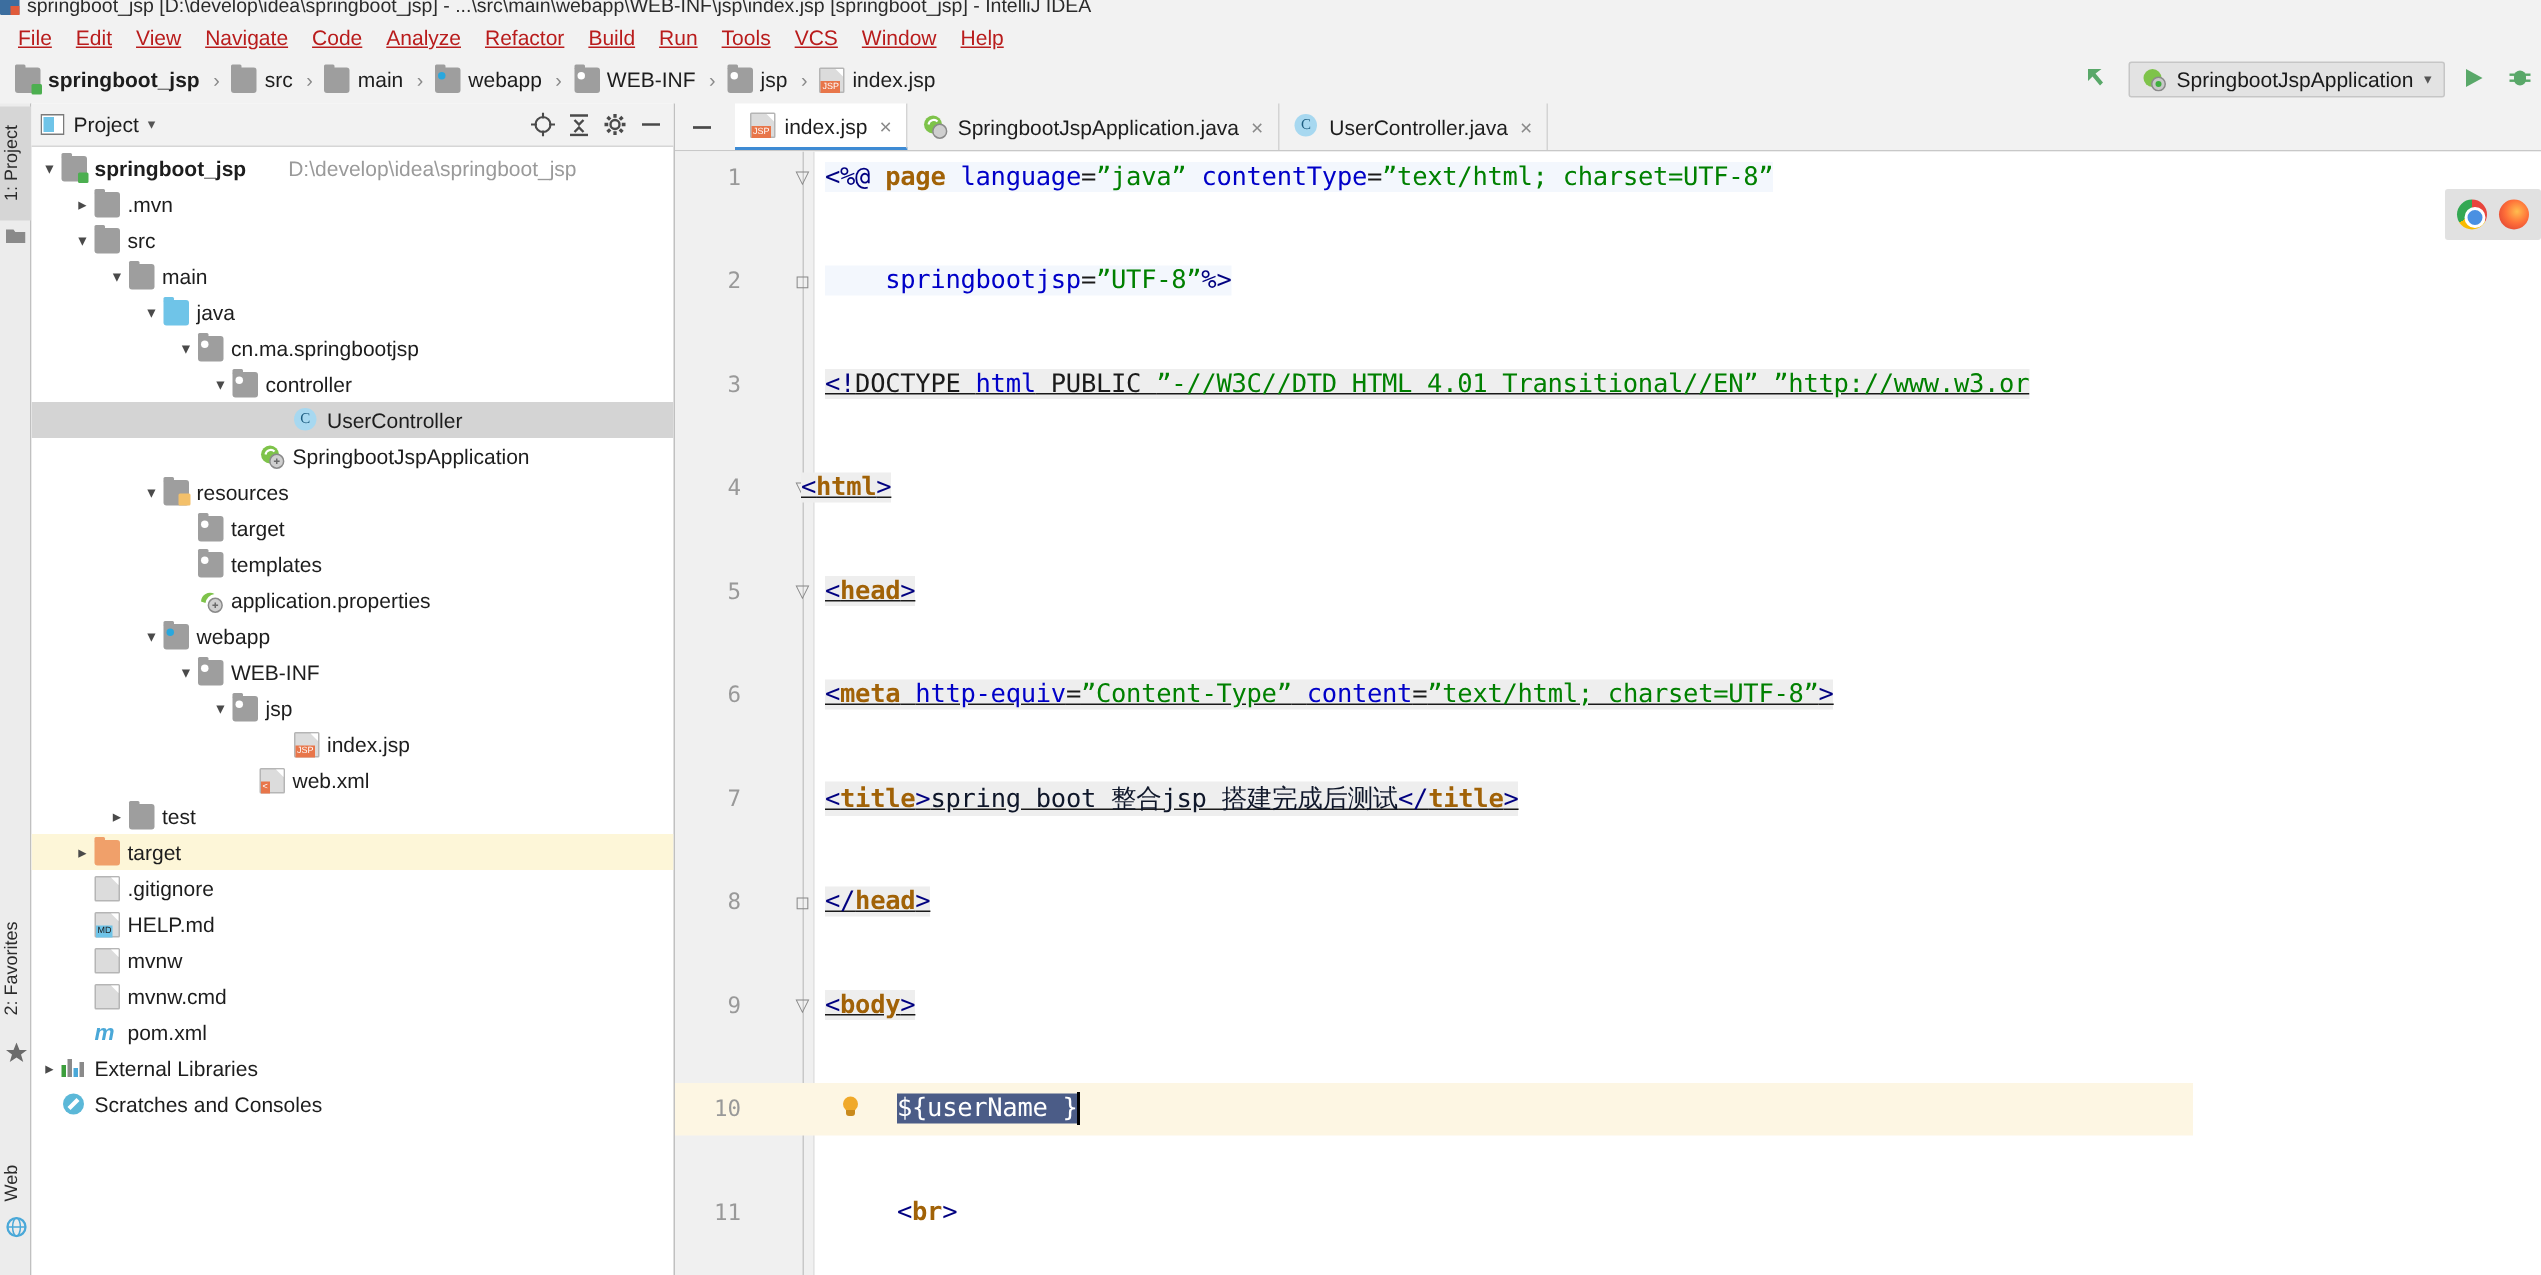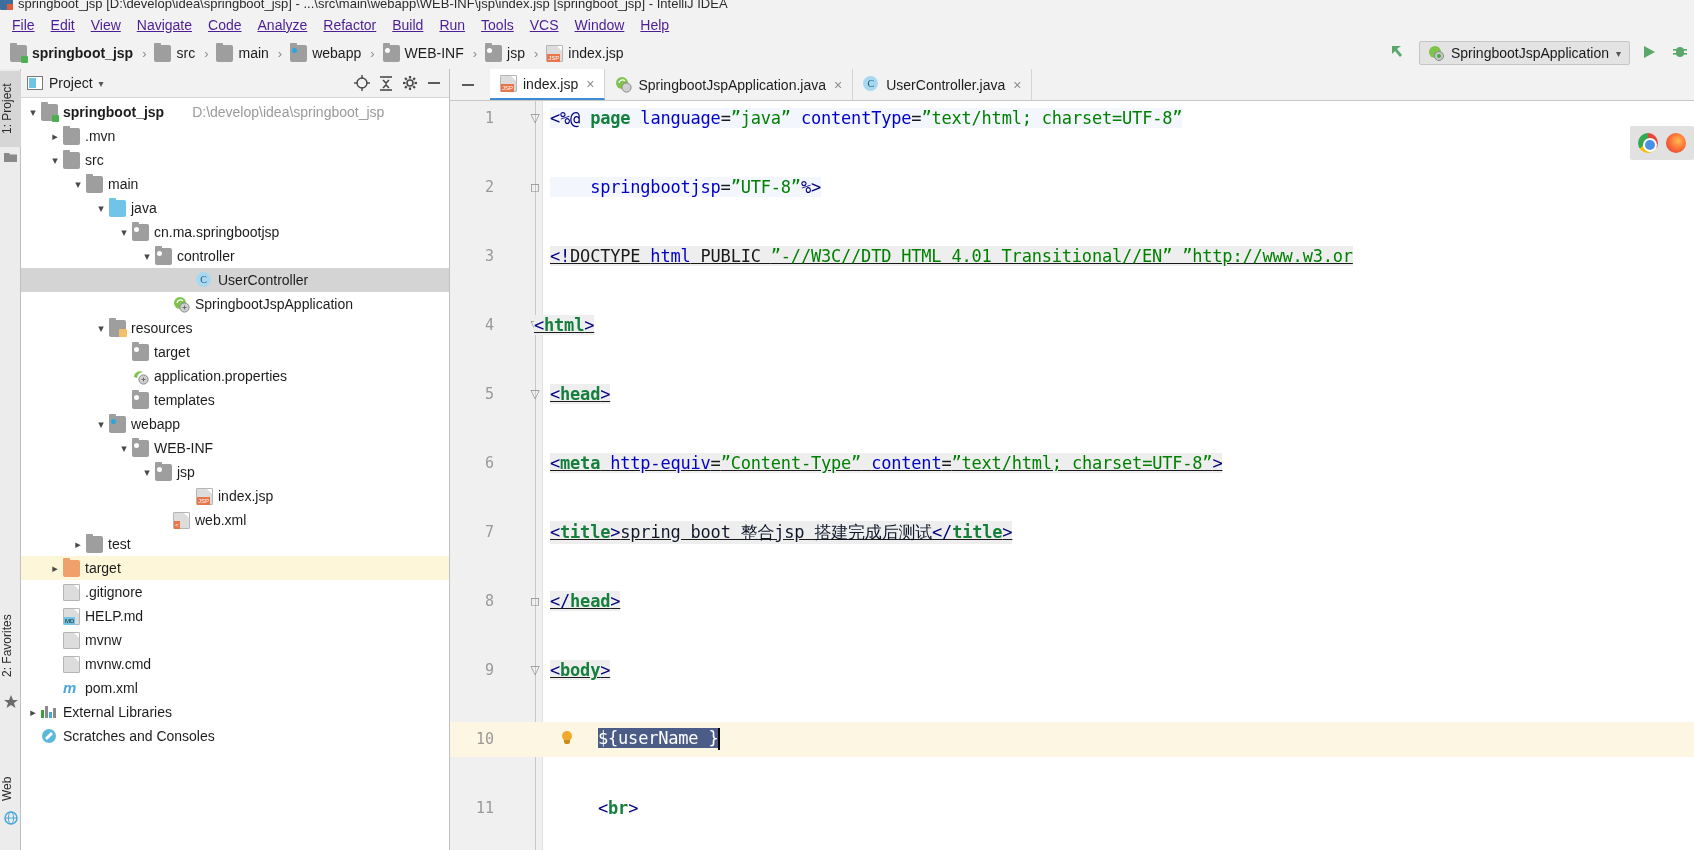--- a/index.html
+++ b/index.html
@@ -33,21 +33,21 @@
     background:#e05b3b;
   }
 
   
   .menubar {
     position: absolute; left: 0; top: 13px; width: 1694px; height: 24px;
     background: #f2f2f2; display: flex; align-items: center; padding-left: 4px;
     font-size: 14px;
   }
   .menu-item {
-    padding: 3px 8px; color: #4c1d95; white-space: nowrap; cursor: default;
+    padding: 3px 8px; color: #b91c1c; white-space: nowrap; cursor: default;
   }
   .menu-item u { text-decoration: underline; }
 
   
   .navbar {
     position: absolute; left: 0; top: 37px; width: 1694px; height: 32px;
     background: #f2f2f2; display: flex; align-items: center; padding-left: 8px;
     font-size: 14px;
   }
   .crumb { display: flex; align-items: center; gap: 5px; padding: 0 2px; white-space: nowrap; }
@@ -188,21 +188,21 @@
   .bulb:after{
     content:""; position:absolute; left:6px; top:10px; width:6px; height:4px;
     background:#c98a1c; border-radius:0 0 2px 2px;
   }
   .code {
     position: absolute; left: 0; white-space: pre;
     font-family: "DejaVu Sans Mono", monospace; font-size: 17px;
     letter-spacing: -0.2px;
   }
   .hl-line { background: #fdf6e3; }
-  .tagb { color: #15803d; font-weight: bold; }
+  .tagb { color: #a16207; font-weight: bold; }
   .angle { color: #000080; }
   .attr { color: #0000c8; }
   .str  { color: #008000; }
   .plain{ color: #1a1a1a; }
   .txt  { color: #0f172a; }
   .sel  { background: #4b5c87; color: #ffffff; }
   .caret{ display:inline-block; width:2px; height:22px; background:#000; vertical-align:middle; }
   .codebg { background: #eeeeee; text-decoration: underline; }
   .codebg-blue { background: #f3f7fd; }
 
@@ -478,34 +478,34 @@
       </div>
 
       <div class="trow">
         <span class="arrow empty" style="margin-left:95px">▾</span>
         <span class="ticon ic-folder dot"></span>
         <span class="tlabel">target</span>
       </div>
 
       <div class="trow">
         <span class="arrow empty" style="margin-left:95px">▾</span>
+        <span class="ticon ic-folder dot"></span>
+        <span class="tlabel">templates</span>
+      </div>
+
+      <div class="trow">
+        <span class="arrow empty" style="margin-left:95px">▾</span>
         <span class="ticon">
           <svg width="17" height="17" viewBox="0 0 17 17">
               <path d="M2 9 a6 6 0 0 1 9 -5 a7 7 0 0 0 -6 6 Z" fill="#7ec34a"></path>
               <circle cx="11.5" cy="11.5" r="4.6" fill="#cfcfcf" stroke="#8a8a8a"></circle>
               <path d="M9.6 11.5 h3.8 M11.5 9.6 v3.8" stroke="#6a6a6a" stroke-width="1"></path>
             </svg>
         </span>
         <span class="tlabel">application.properties</span>
-      </div>
-
-      <div class="trow">
-        <span class="arrow empty" style="margin-left:95px">▾</span>
-        <span class="ticon ic-folder dot"></span>
-        <span class="tlabel">templates</span>
       </div>
 
       <div class="trow">
         <span class="arrow" style="margin-left:72px">▾</span>
         <span class="ticon ic-folder bdot"></span>
         <span class="tlabel">webapp</span>
       </div>
 
       <div class="trow">
         <span class="arrow" style="margin-left:95px">▾</span>
@@ -692,21 +692,21 @@
       <span class="fold">◻</span>
       <span class="code codebg" style="left:100px"><span class="angle">&lt;/</span><span class="tagb">head</span><span class="angle">&gt;</span></span>
     </div>
 
     <div class="line" style="top:276px">
       <span class="lnum">9</span>
       <span class="fold">▽</span>
       <span class="code codebg" style="left:100px"><span class="angle">&lt;</span><span class="tagb">body</span><span class="angle">&gt;</span></span>
     </div>
 
-    <div class="line hl-line" style="top:310.5px;width:1244px">
+    <div class="line hl-line" style="top:310.5px;width:1012px">
       <span class="lnum">10</span>
       <span class="bulb"></span>
       <span class="code" style="left:148px"><span class="sel">${userName }</span><span class="caret"></span></span>
     </div>
 
     <div class="line" style="top:345px">
       <span class="lnum">11</span>
       <span class="code" style="left:148px"><span class="angle">&lt;</span><span class="tagb">br</span><span class="angle">&gt;</span></span>
     </div>
 

